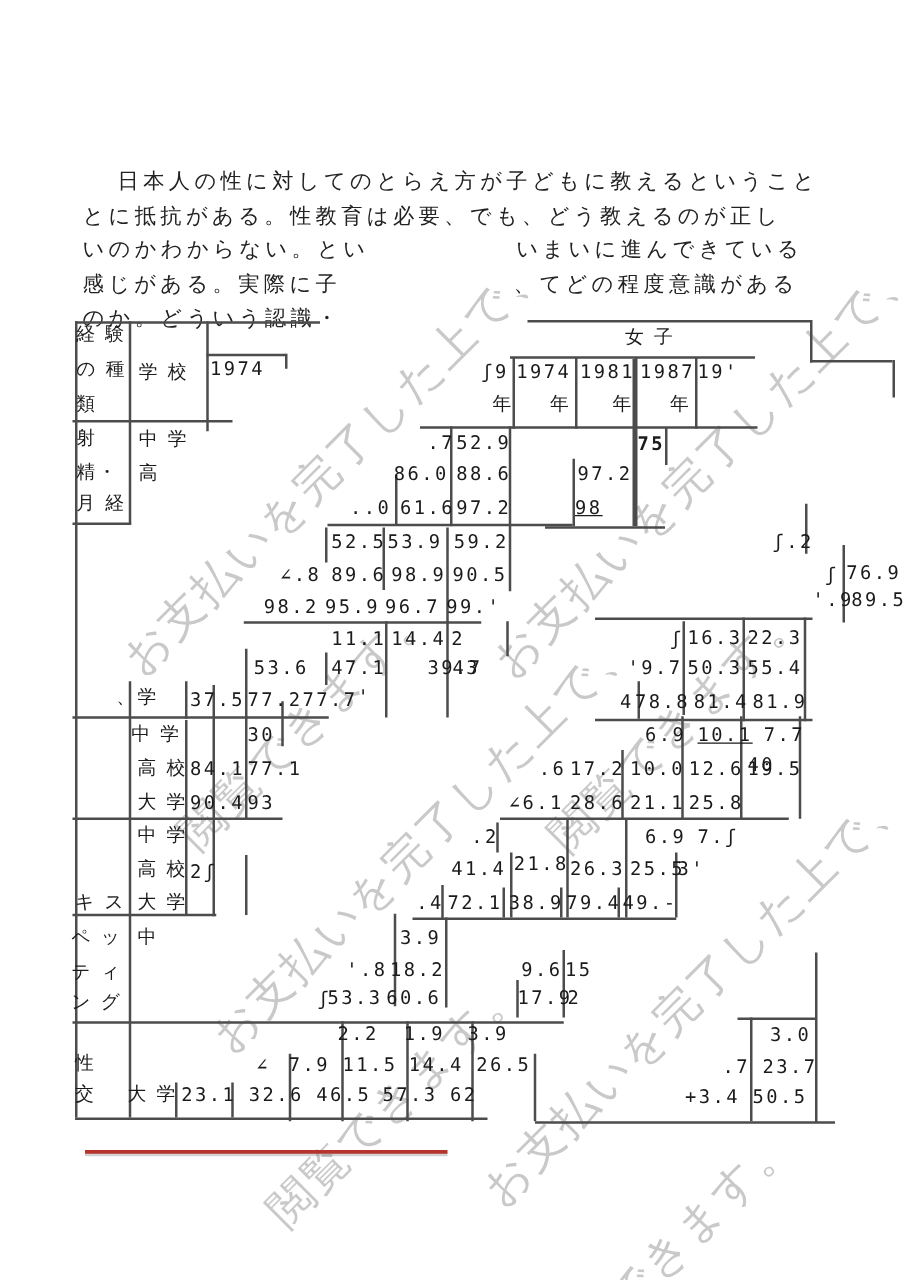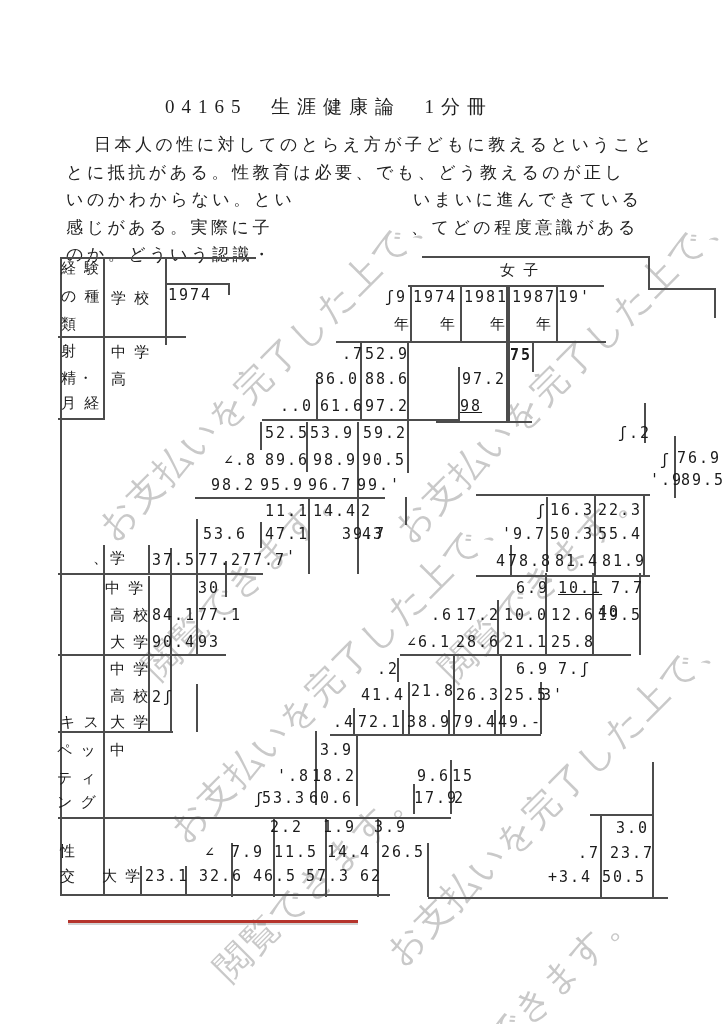--- a/index.html
+++ b/index.html
@@ -15,21 +15,20 @@
        color:#1b1b1b;z-index:3;}
   .jp{font-size:15px;letter-spacing:2px;color:#1b1b1b;font-weight:500;z-index:3;}
   .hl,.vl{position:absolute;z-index:2;}
   .note{font-family:"Liberation Serif","DejaVu Serif",serif;font-size:17px;letter-spacing:3px;color:#222;z-index:4;}
   .redline{position:absolute;height:3px;z-index:4;box-shadow:0 2px 0 rgba(130,130,130,.35);}
 </style>
 </head>
 <body>
 
 <div id="page">
-  <div class="abs title" style="left:165px;top:97px;">04165  生涯健康論  1分冊</div>
 
   <div id="watermark-layer">
       <div class="abs wm" style="left: 92px; top: 520px; color: rgb(201, 201, 201);">お支払いを完了した上で、</div>
       <div class="abs wm" style="left: 137px; top: 660px; color: rgb(201, 201, 201);">閲覧できます。</div>
       <div class="abs wm" style="left: 388px; top: 522px; color: rgb(201, 201, 201);">お支払いを完了した上で、</div>
       <div class="abs wm" style="left: 433px; top: 662px; color: rgb(201, 201, 201);">閲覧できます。</div>
       <div class="abs wm" style="left: 163px; top: 822px; color: rgb(201, 201, 201);">お支払いを完了した上で、</div>
       <div class="abs wm" style="left: 208px; top: 962px; color: rgb(201, 201, 201);">閲覧できます。</div>
       <div class="abs wm" style="left: 380px; top: 945px; color: rgb(201, 201, 201);">お支払いを完了した上で、</div>
       <div class="abs wm" style="left: 425px; top: 1085px; color: rgb(201, 201, 201);">閲覧できます。</div>

